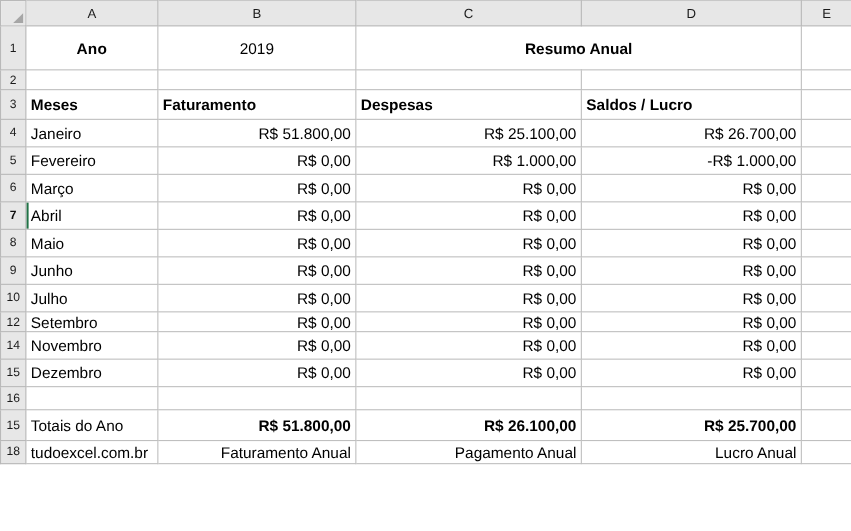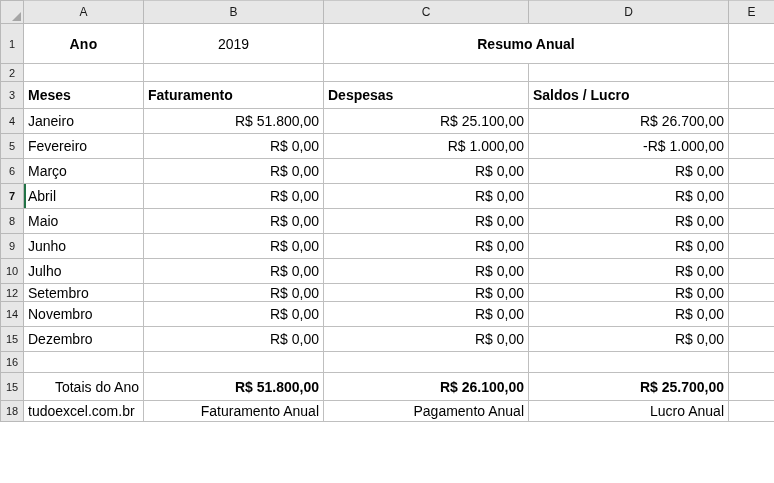--- a/index.html
+++ b/index.html
@@ -135,21 +135,21 @@
   }
   .money {
     font-size: 13.5px;
     color: #000;
     text-align: right;
     padding-right: 7px;
   }
   .total-label {
     font-size: 16px;
     color: #000;
-    text-align: right;
+    text-align: left;
     padding-left: 6px;
   }
   .total-money {
     font-size: 17px;
     font-weight: bold;
     color: #000;
     text-align: right;
     padding-right: 7px;
   }
   .foot-note {

